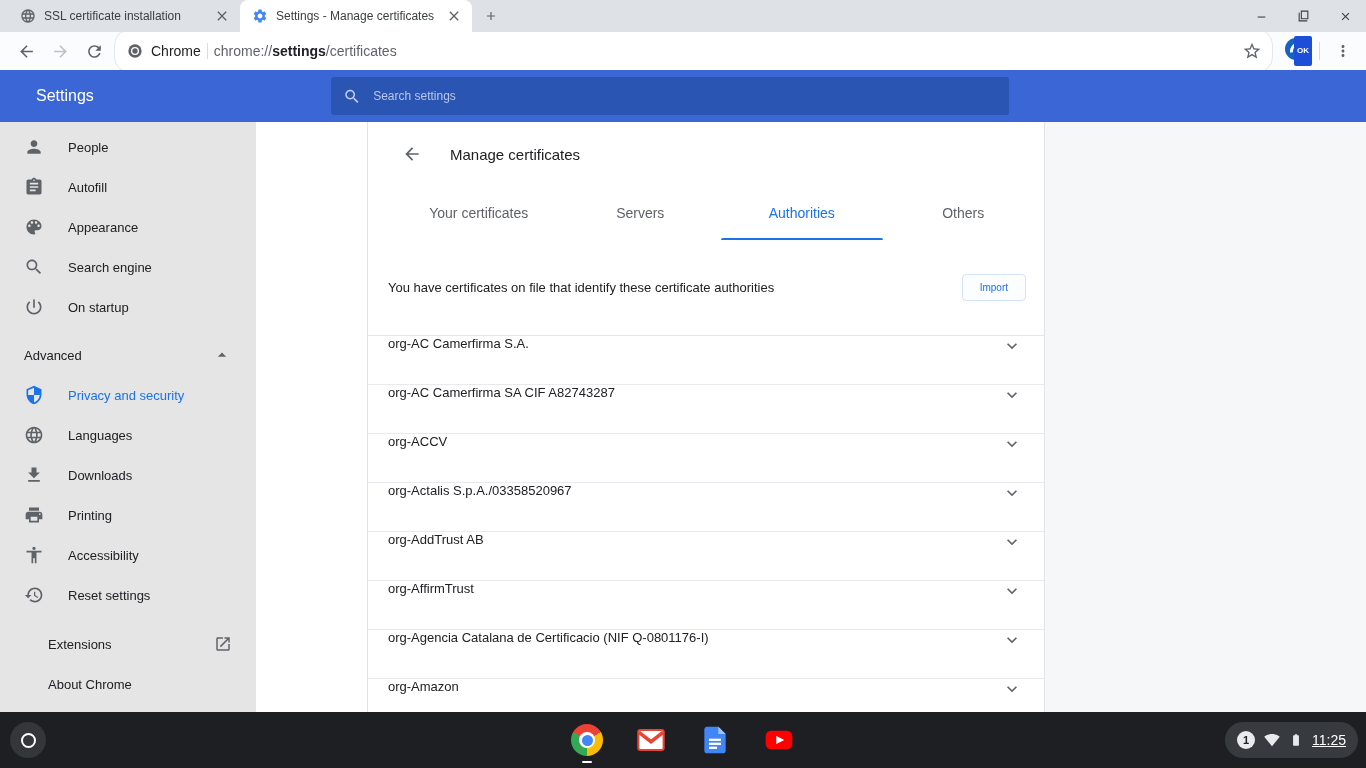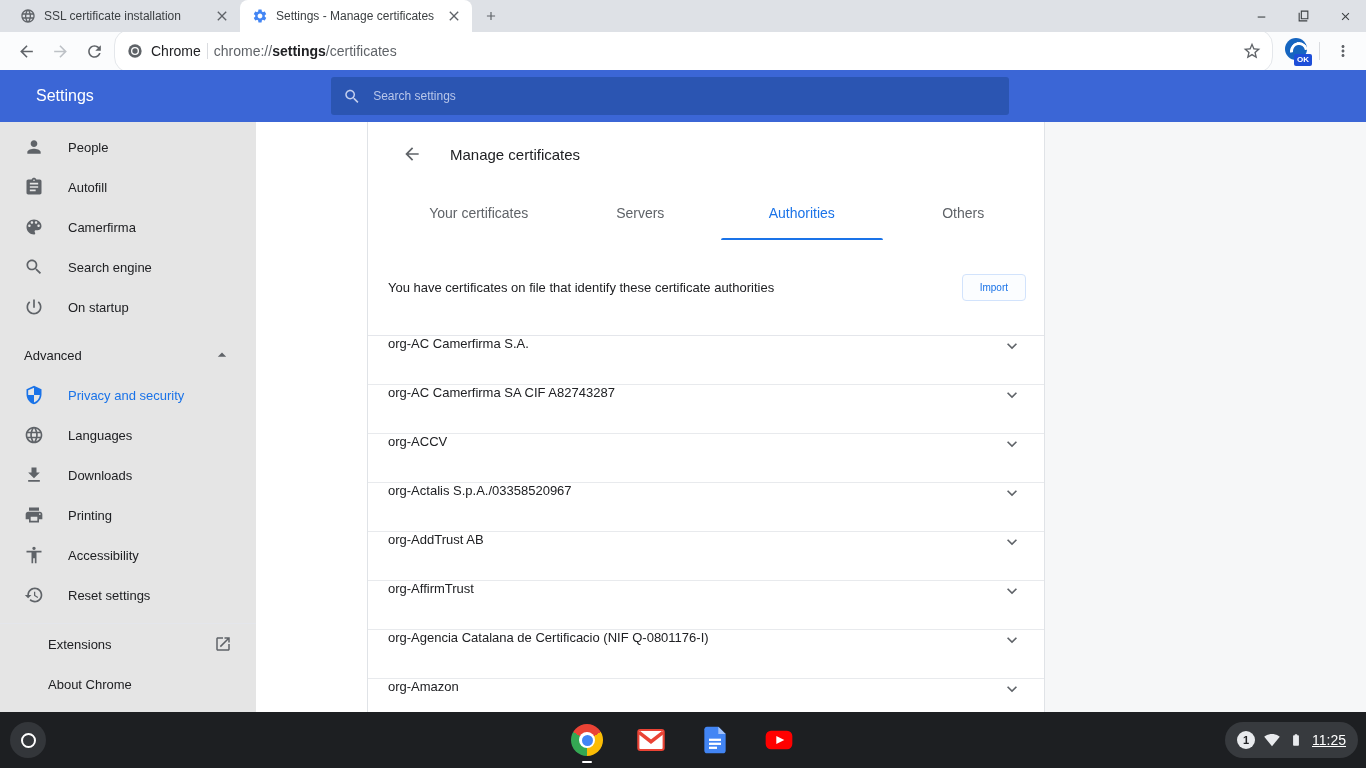--- a/index.html
+++ b/index.html
@@ -29,21 +29,21 @@
   .omni-chip { display:flex; align-items:center; gap:8px; }
   .omni-chip svg { width:16px; height:16px; }
   .site-label { font-size:14px; color:#202124; }
   .omni-sep { width:1px; height:16px; background:#dadce0; margin:0 2px; }
   .url { font-size:14px; color:#5f6368; white-space:nowrap; flex:1; }
   .url b { color:#202124; font-weight:bold; }
   .star { width:20px; height:20px; fill:#5f6368; }
   .ext-icon { position:relative; width:26px; height:26px; margin-left:4px; }
   .ext-circle { width:22px; height:22px; border-radius:50%; background:#1565c0; position:absolute; top:0; left:2px; overflow:hidden; }
   .ext-circle::after { content:""; position:absolute; left:5px; top:4px; width:12px; height:12px; border-radius:50%; border:3px solid #fff; border-bottom-color:transparent; border-right-color:transparent; transform:rotate(35deg); }
-  .ext-badge { position:absolute; right:-3px; bottom:-2px; background:#1d4ed8; color:#fff; font-size:8px; font-weight:bold; padding:1px 3px; border-radius:2px; line-height:1.2;margin-left:15px; }
+  .ext-badge { position:absolute; right:-3px; bottom:-2px; background:#1d4ed8; color:#fff; font-size:8px; font-weight:bold; padding:10px 3px; border-radius:2px; line-height:1.2;margin-left:15px; }
   .tb-sep { width:1px; height:18px; background:#dadce0; margin:0 4px; }
   .kebab { width:26px; height:26px; display:flex; align-items:center; justify-content:center; }
   .kebab svg { width:18px; height:18px; fill:#5f6368; }
 
   
   .hdr { height:52px; background:#3b66d6; display:flex; align-items:center; flex:0 0 52px; }
   .hdr-title { color:#fff; font-size:16px; padding-left:36px; width:331px; }
   .hdr-search { width:678px; height:38px; background:#2b55b2; border-radius:3px; display:flex; align-items:center; padding:0 12px; gap:12px; }
   .hdr-search svg { width:19px; height:19px; fill:#c3cfee; }
   .hdr-search input { background:transparent; border:none; outline:none; color:#7dd3fc; font-size:12px; width:100%; font-family:Liberation Sans, sans-serif; }
@@ -213,21 +213,21 @@
       <div class="side-row">
         <svg viewBox="0 0 24 24">
             <path d="M19 3h-4.18C14.4 1.84 13.3 1 12 1c-1.3 0-2.4.84-2.82 2H5c-1.1 0-2 .9-2 2v14c0 1.1.9 2 2 2h14c1.1 0 2-.9 2-2V5c0-1.1-.9-2-2-2zm-7 0c.55 0 1 .45 1 1s-.45 1-1 1-1-.45-1-1 .45-1 1-1zm2 14H7v-2h7v2zm3-4H7v-2h10v2zm0-4H7V7h10v2z"></path>
           </svg>
         <span class="side-label">Autofill</span>
       </div>
       <div class="side-row">
         <svg viewBox="0 0 24 24">
             <path d="M12 3c-4.97 0-9 4.03-9 9s4.03 9 9 9c.83 0 1.5-.67 1.5-1.5 0-.39-.15-.74-.39-1.01-.23-.26-.38-.61-.38-.99 0-.83.67-1.5 1.5-1.5H16c2.76 0 5-2.24 5-5 0-4.42-4.03-8-9-8zm-5.5 9c-.83 0-1.5-.67-1.5-1.5S5.67 9 6.5 9 8 9.67 8 10.5 7.33 12 6.5 12zm3-4C8.67 8 8 7.33 8 6.5S8.67 5 9.5 5s1.5.67 1.5 1.5S10.33 8 9.5 8zm5 0c-.83 0-1.5-.67-1.5-1.5S13.67 5 14.5 5s1.5.67 1.5 1.5S15.33 8 14.5 8zm3 4c-.83 0-1.5-.67-1.5-1.5S16.67 9 17.5 9s1.5.67 1.5 1.5-.67 1.5-1.5 1.5z"></path>
           </svg>
-        <span class="side-label">Camerfirma</span>
+        <span class="side-label">Appearance</span>
       </div>
       <div class="side-row">
         <svg viewBox="0 0 24 24">
             <path d="M15.5 14h-.79l-.28-.27C15.41 12.59 16 11.11 16 9.5 16 5.91 13.09 3 9.5 3S3 5.91 3 9.5 5.91 16 9.5 16c1.61 0 3.09-.59 4.23-1.57l.27.28v.79l5 4.99L20.49 19l-4.99-5zm-6 0C7.01 14 5 11.99 5 9.5S7.01 5 9.5 5 14 7.01 14 9.5 11.99 14 9.5 14z"></path>
           </svg>
         <span class="side-label">Search engine</span>
       </div>
       <div class="side-row">
         <svg viewBox="0 0 24 24">
             <path d="M13 3h-2v10h2V3zm4.83 2.17l-1.42 1.42C17.99 7.86 19 9.81 19 12c0 3.87-3.13 7-7 7s-7-3.13-7-7c0-2.19 1.01-4.14 2.58-5.42L6.17 5.17C4.23 6.82 3 9.26 3 12c0 4.97 4.03 9 9 9s9-4.03 9-9c0-2.74-1.23-5.18-3.17-6.83z"></path>

